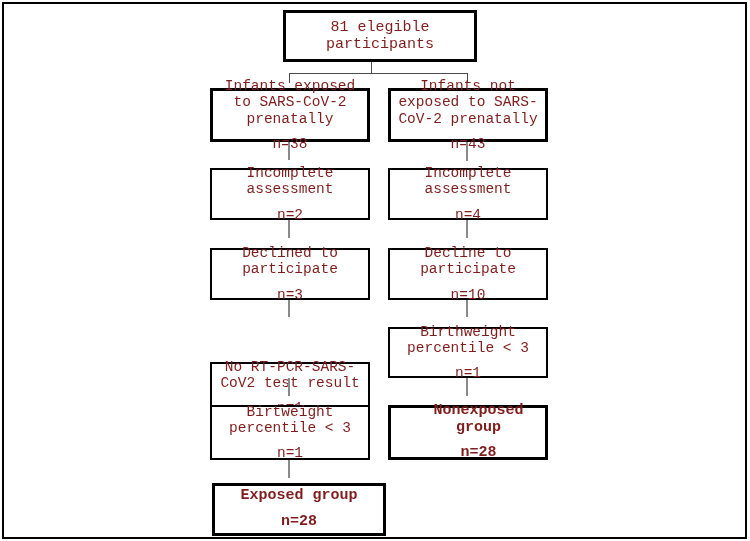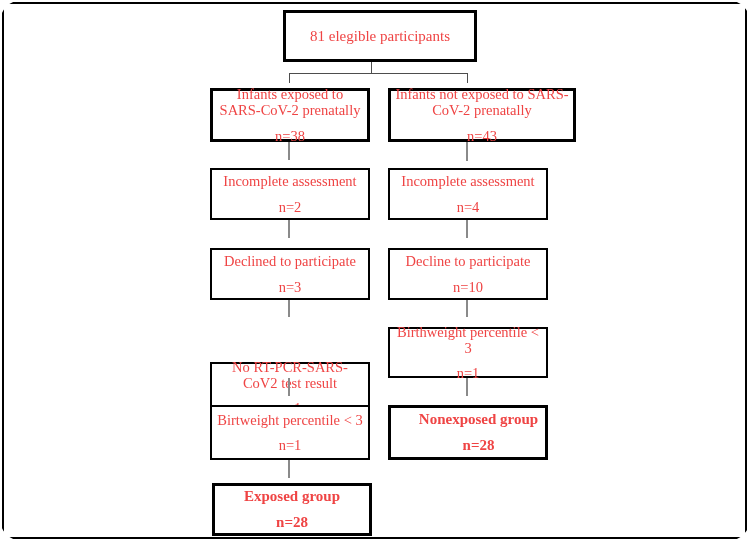--- a/index.html
+++ b/index.html
@@ -1,24 +1,23 @@
 <!DOCTYPE html>
 <html><head>
 <meta charset="utf-8">
 <style>
   html, body { margin: 0; padding: 0; background: #fff; }
   .stage {
     position: relative;
     width: 750px;
     height: 541px;
     background: #ffffff;
-    font-family: Liberation Serif, serif;
-    color: #ef4444;
+    font-family: Liberation Mono, monospace;
+    color: #7f1d1d;
     overflow: hidden;
-    border-radius: 22px;
   }
   .frame {
     position: absolute;
     left: 2px; top: 2px; right: 3px; bottom: 2px;
     border: 2px solid #000;
   }
   .box {
     position: absolute;
     background: #fff;
     border: 2px solid #000;
@@ -89,26 +88,26 @@
     <div class="nval">n=1</div>
   </div>
   <div class="vline" style="left:288px; top:378px; width:2px; height:18px;"></div>
 
   <div class="box" style="left:210px; top:405px; width:160px; height:55px;">
     <div class="lbl">Birtweight percentile &lt; 3</div>
     <div class="nval">n=1</div>
   </div>
   <div class="vline" style="left:288px; top:460px; width:2px; height:18px;"></div>
 
-  <div class="box thick bold" style="left:212px; top:483px; width:160px; height:53px;">
+  <div class="box thick bold" style="left:212px; top:483px; width:174px; height:53px;">
     <div class="lbl">Exposed group</div>
     <div class="nval">n=28</div>
   </div>
 
-  <div class="box thick tight" style="left:388px; top:88px; width:188px; height:54px;">
+  <div class="box thick tight" style="left:388px; top:88px; width:160px; height:54px;">
     <div class="lbl">Infants not exposed to SARS-CoV-2 prenatally</div>
     <div class="nval">n=43</div>
   </div>
   <div class="vline" style="left:466px; top:142px; width:2px; height:19px;"></div>
 
   <div class="box" style="left:388px; top:168px; width:160px; height:52px;">
     <div class="lbl">Incomplete assessment</div>
     <div class="nval">n=4</div>
   </div>
   <div class="vline" style="left:466px; top:220px; width:2px; height:18px;"></div>

